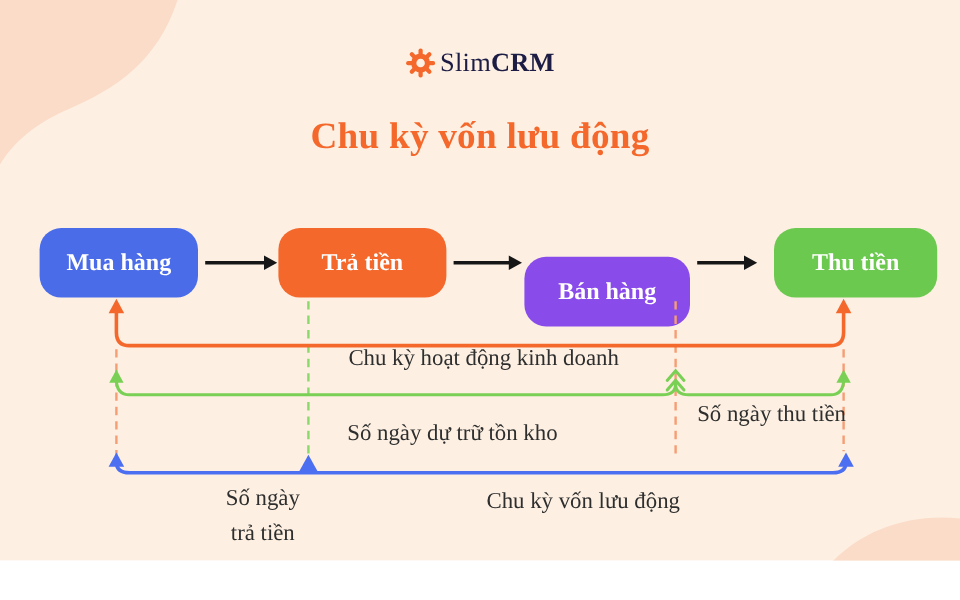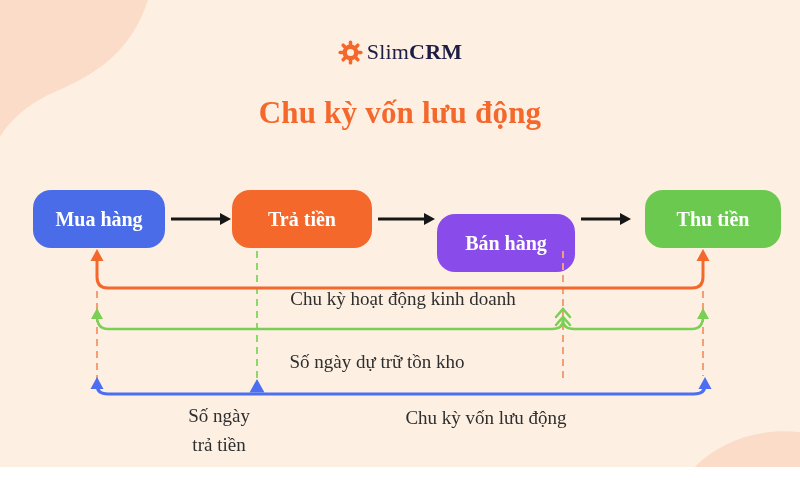--- a/index.html
+++ b/index.html
@@ -119,17 +119,18 @@
     <g>
       <path d="M97 385 Q97 394 108 394 L694 394 Q705 394 705 385" fill="none" stroke-width="3" stroke-linecap="round" stroke="#4c6ef0"></path>
       <polygon points="97,377 90.5,389 103.5,389" fill="#4c6ef0"></polygon>
       <polygon points="705,377 698.5,389 711.5,389" fill="#4c6ef0"></polygon>
       <polygon points="257,379 249.5,392.5 264.5,392.5" fill="#4c6ef0"></polygon>
     </g>
   </svg>
 
   <div class="lbl" id="lbl-op" style="color: rgb(46, 46, 46);">Chu kỳ hoạt động kinh doanh</div>
   <div class="lbl" id="lbl-inv" style="color: rgb(46, 46, 46); margin-top: 16px;">Số ngày dự trữ tồn kho</div>
+  <div class="lbl" id="lbl-rec" style="color: rgb(46, 46, 46);">Số ngày thu tiền</div>
   <div class="lbl" id="lbl-pay" style="color: rgb(46, 46, 46);"><span>Số ngày</span><br>
        <span>trả tiền</span></div>
   <div class="lbl" id="lbl-wcc" style="color: rgb(46, 46, 46);">Chu kỳ vốn lưu động</div>
 
 </div>
 
 </body></html>

